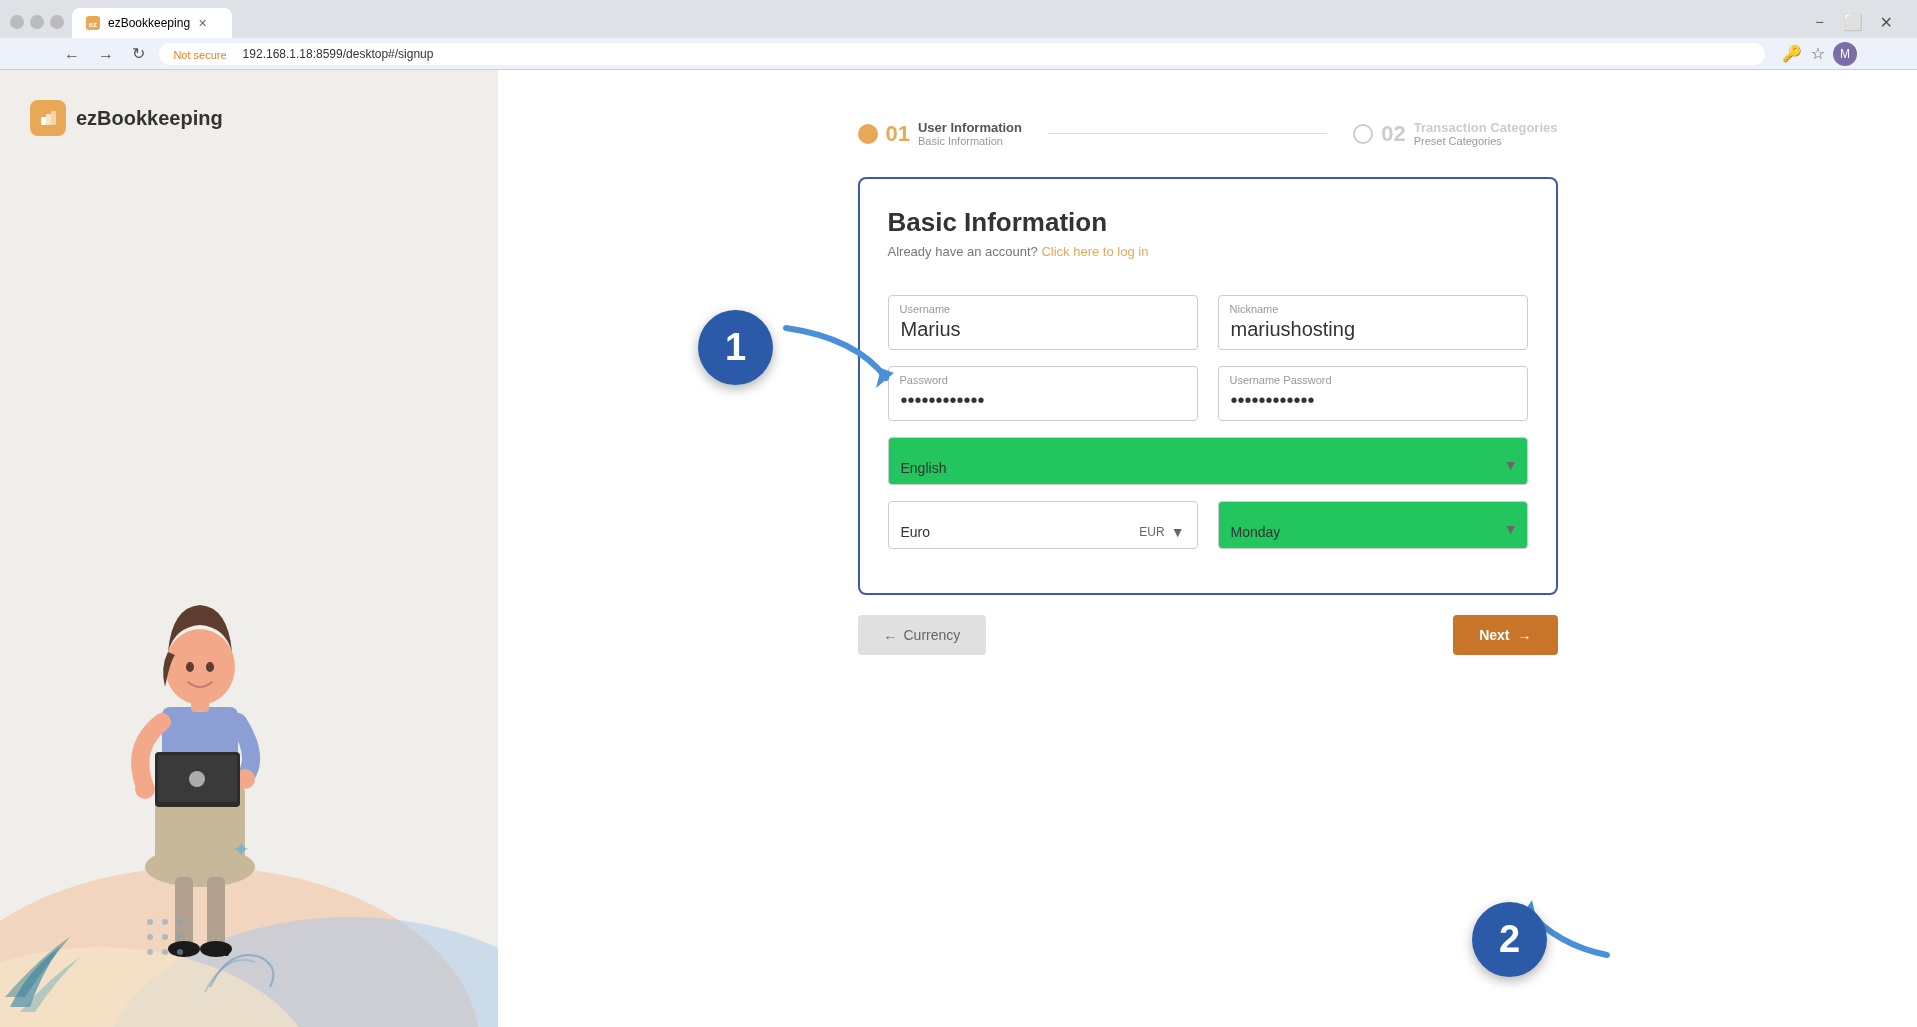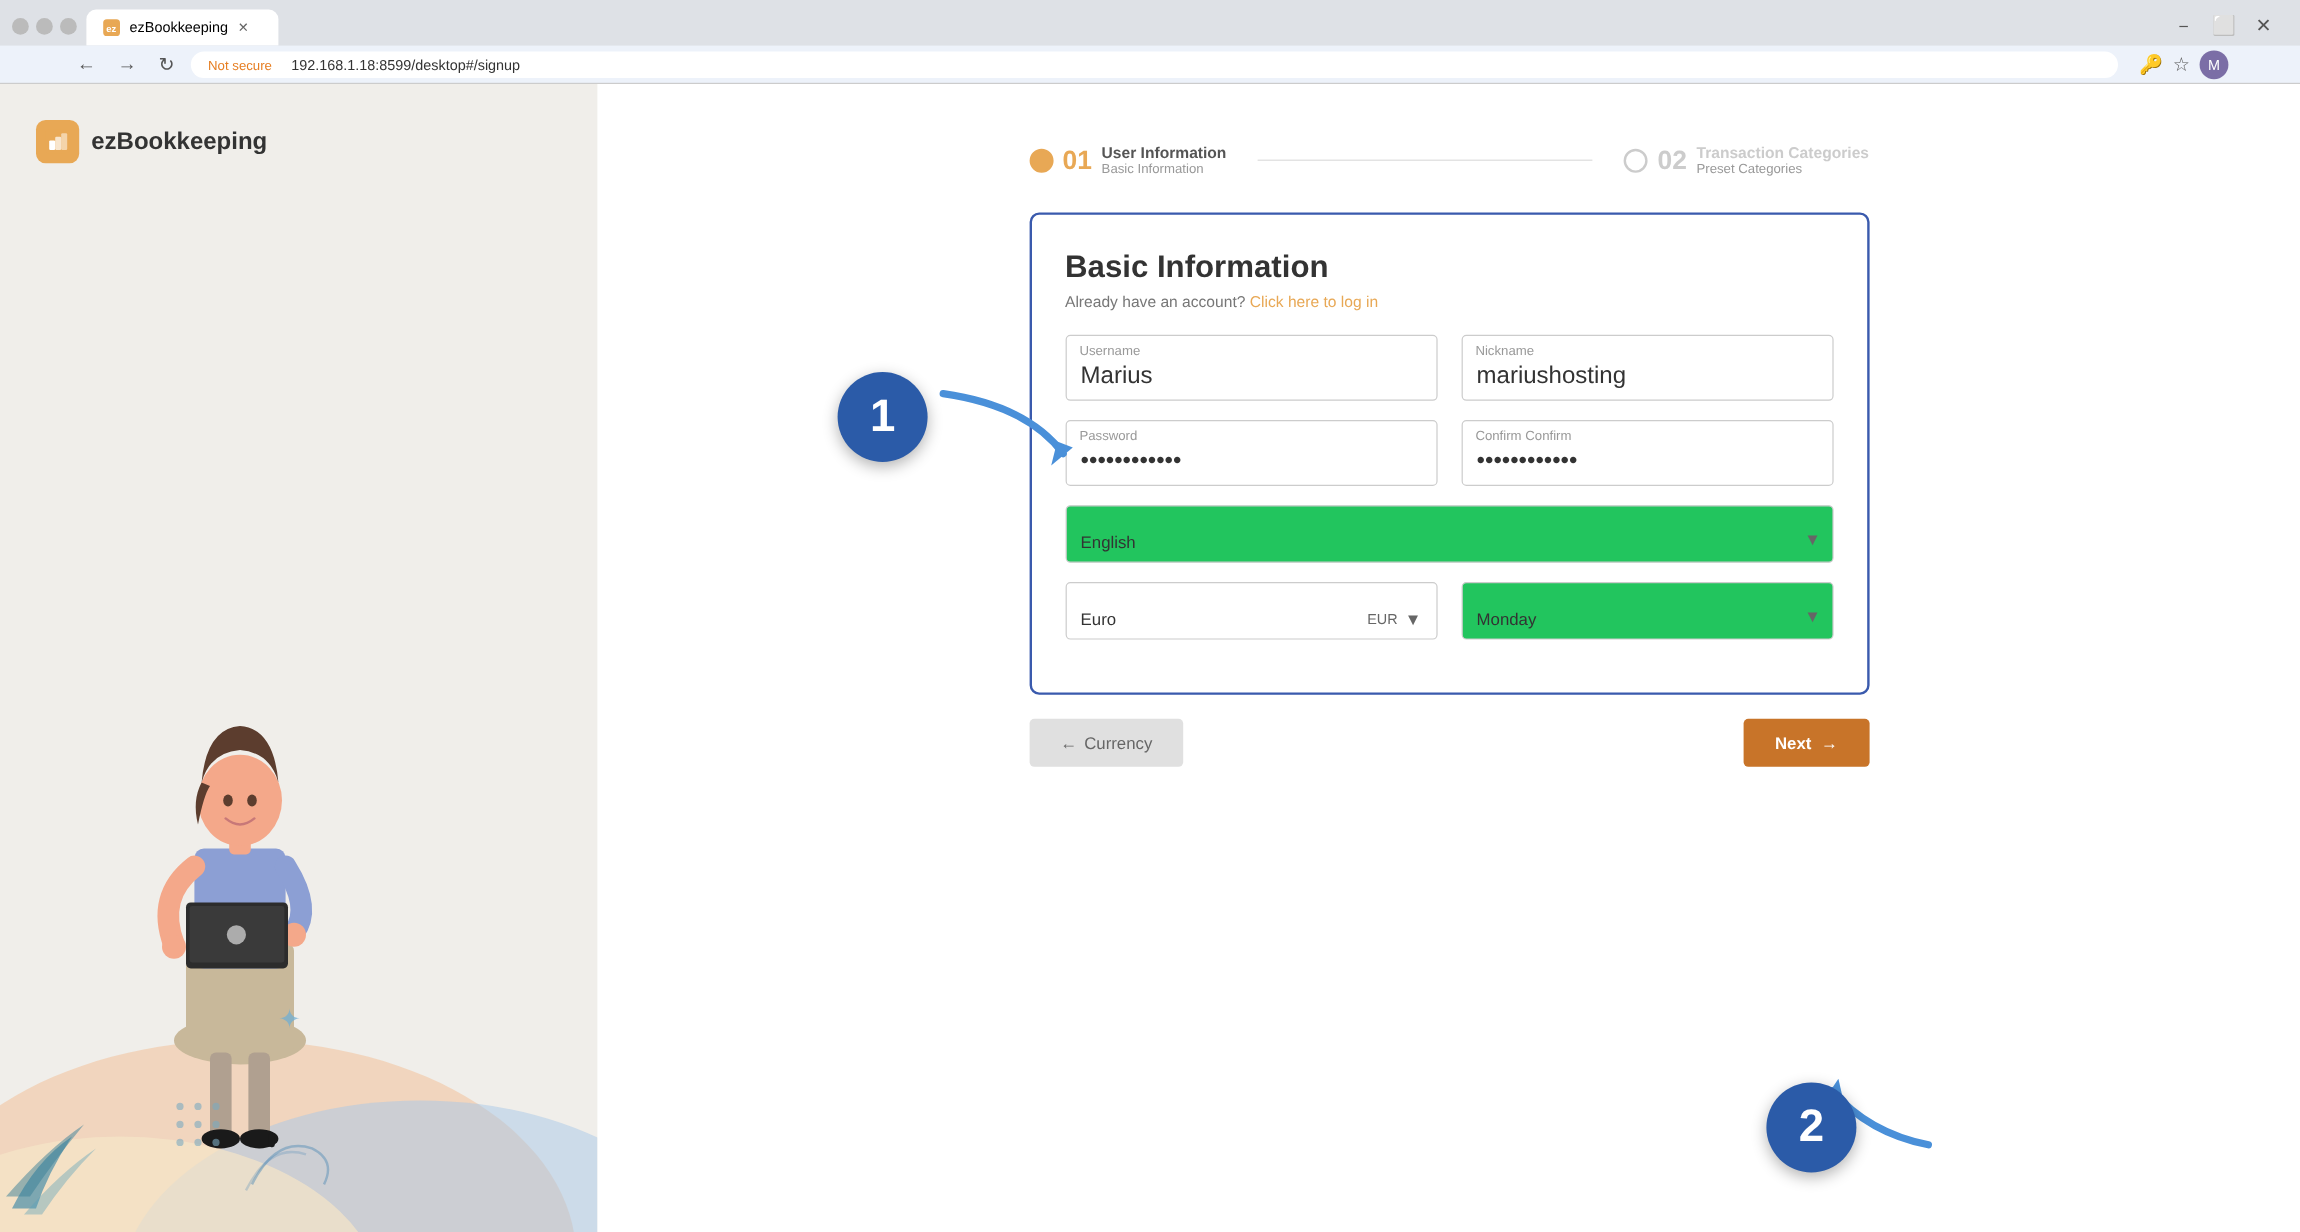--- a/index.html
+++ b/index.html
@@ -156,21 +156,21 @@
       border-radius: 8px;
       padding: 28px 28px 28px;
       position: relative;
       background: #fff;
     }
 
     .form-title {
       font-size: 26px; font-weight: 600; color: #333; margin-bottom: 6px;
     }
     .login-link {
-      font-size: 13px; color: #777; margin-bottom: 20px;
+      font-size: 13px; color: #777; margin-bottom: 36px;
       display: block;
     }
     .login-link a { color: #e8a855; text-decoration: none; }
 
     .form-row { display: flex; gap: 20px; margin-bottom: 16px; }
     .form-group { display: flex; flex-direction: column; flex: 1; position: relative; }
     .form-group.full { flex: 1; }
 
     .field-label {
       font-size: 11px; color: #999; position: absolute; top: 8px; left: 12px;
@@ -466,21 +466,21 @@
         </div>
       </div>
 
 
       <div class="form-row">
         <div class="form-group">
           <span class="field-label">Password</span>
           <input class="form-input" type="password" value="············" style="">
         </div>
         <div class="form-group">
-          <span class="field-label">Confirm Confirm</span>
+          <span class="field-label">Username Password</span>
           <input class="form-input" type="password" value="············" style="">
         </div>
       </div>
 
       <div class="form-row">
         <div class="form-group full">
           <span class="field-label">Language</span>
           <div class="form-select-wrap">
             <select class="form-select">
               <option value="English" selected="">English</option>

